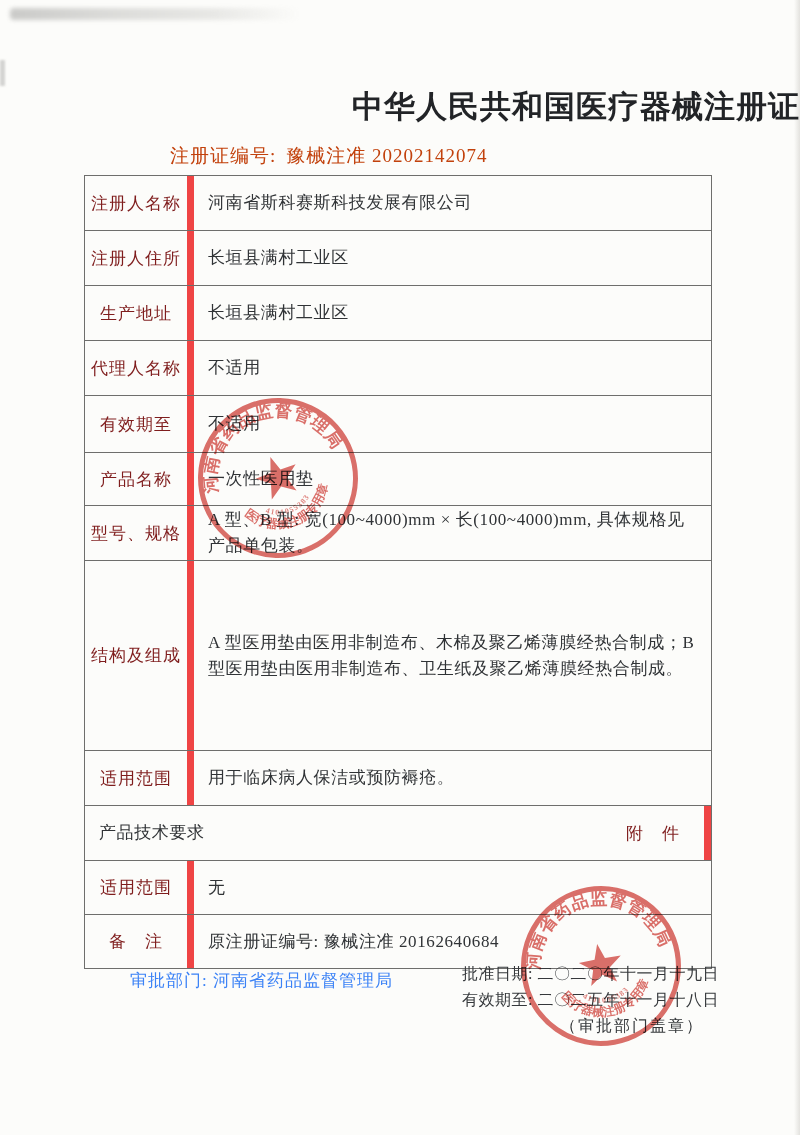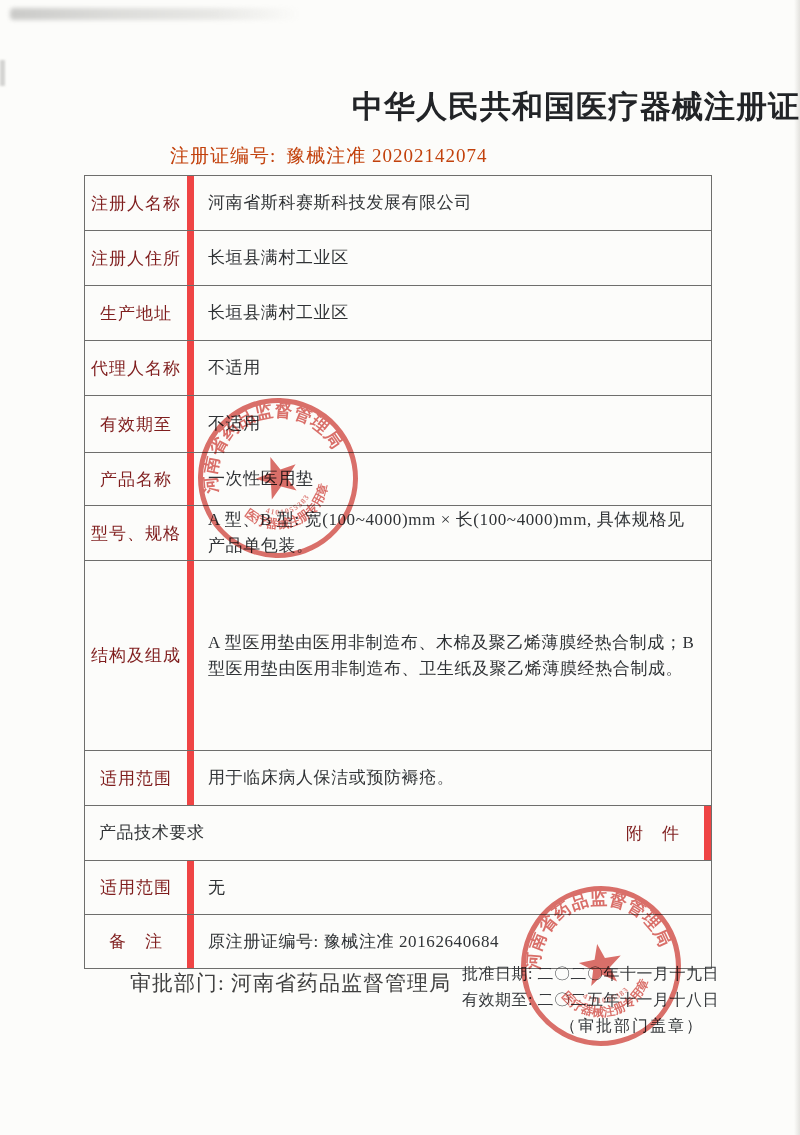--- a/index.html
+++ b/index.html
@@ -54,21 +54,21 @@
   .cell.label{
     width:109px;flex:0 0 109px;justify-content:center;text-align:center;
     border-right:7px solid #ef4444;letter-spacing:1px;color:#7f1d1d;font-family:Liberation Serif, serif;
   }
   .cell.value{
     flex:1;padding:4px 12px 4px 14px;line-height:26px;letter-spacing:.6px;color:#303336;
   }
 
   .footer-left{
     position:absolute;left:130px;top:969px;
-    font-size:21px;letter-spacing:1px;color:#404040;
+    font-size:17px;letter-spacing:1px;color:#3b82f6;
   }
   .footer-right{
     position:absolute;left:462px;top:961px;
     font-size:16px;line-height:26px;letter-spacing:.5px;color:#35383b;
   }
   .footer-right .seal-note{padding-left:98px;letter-spacing:2px;}
 
   .stamp{
     position:absolute;mix-blend-mode:multiply;opacity:.82;
     pointer-events:none;

